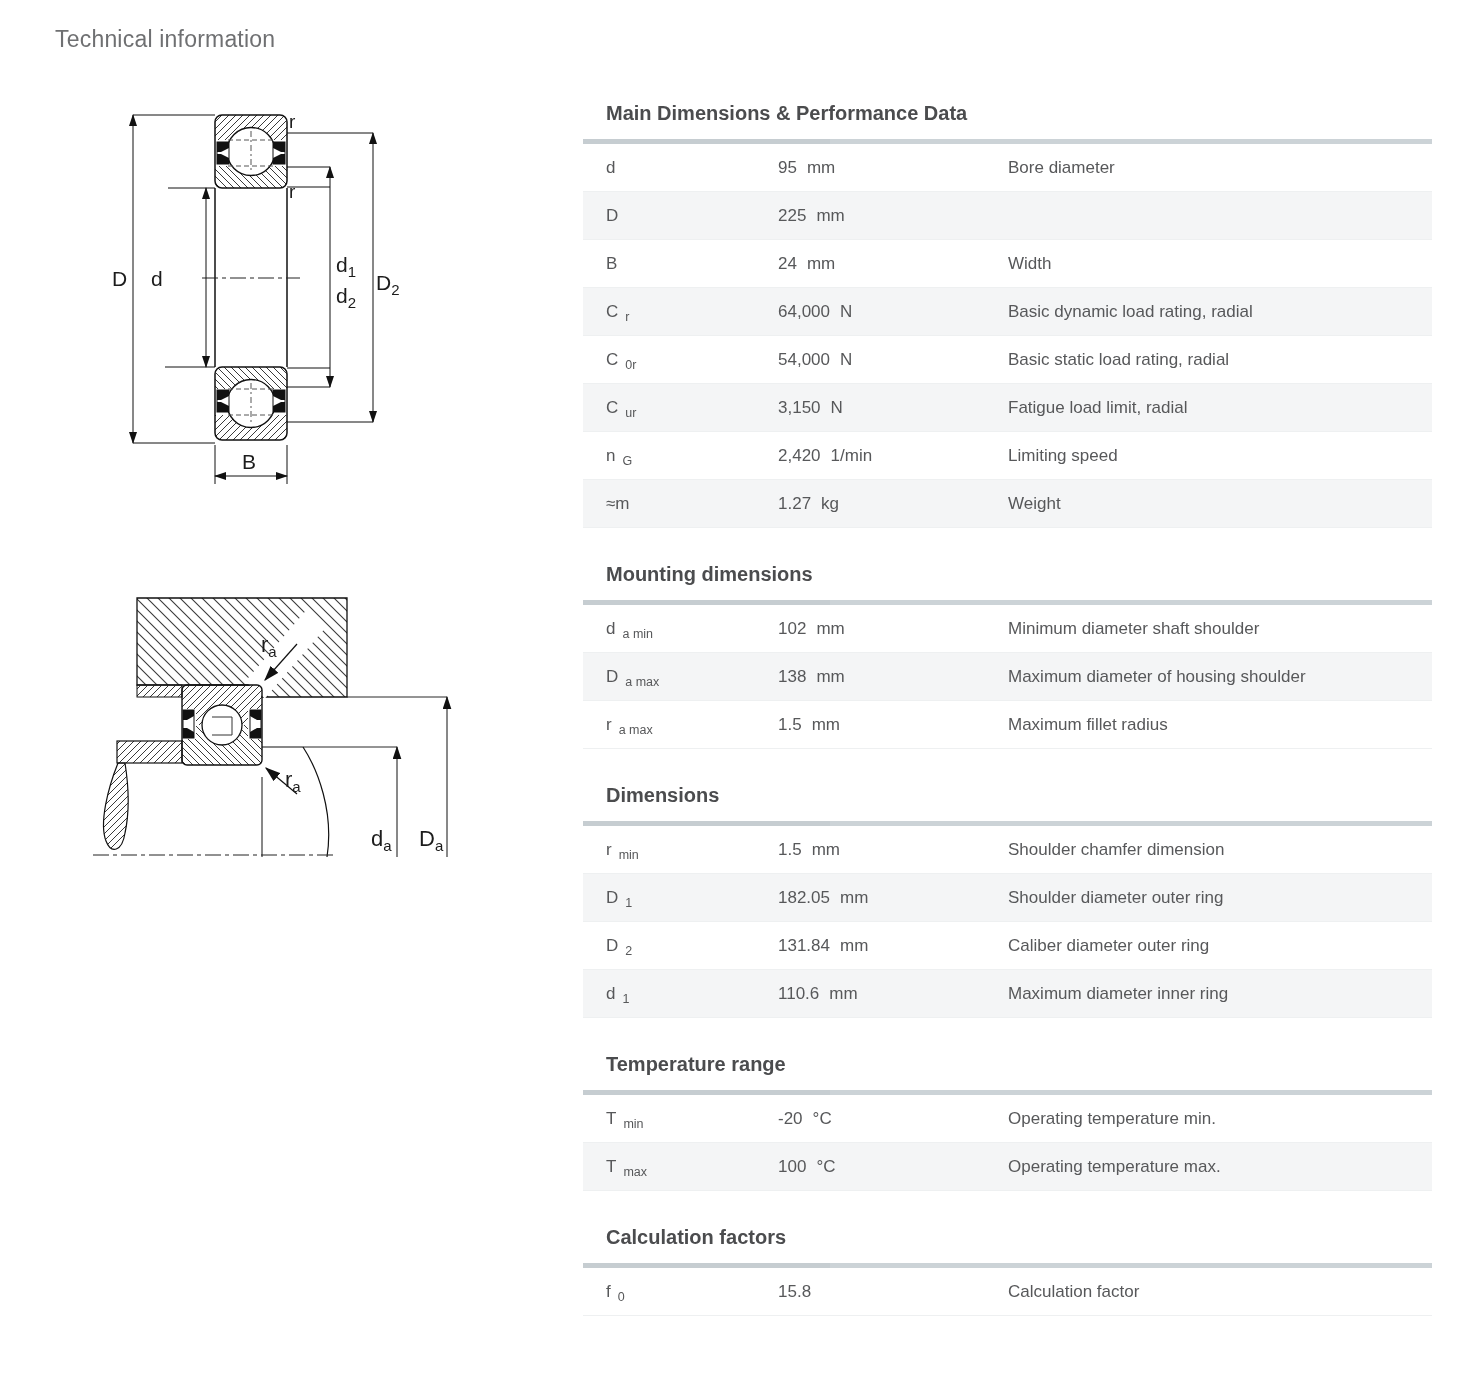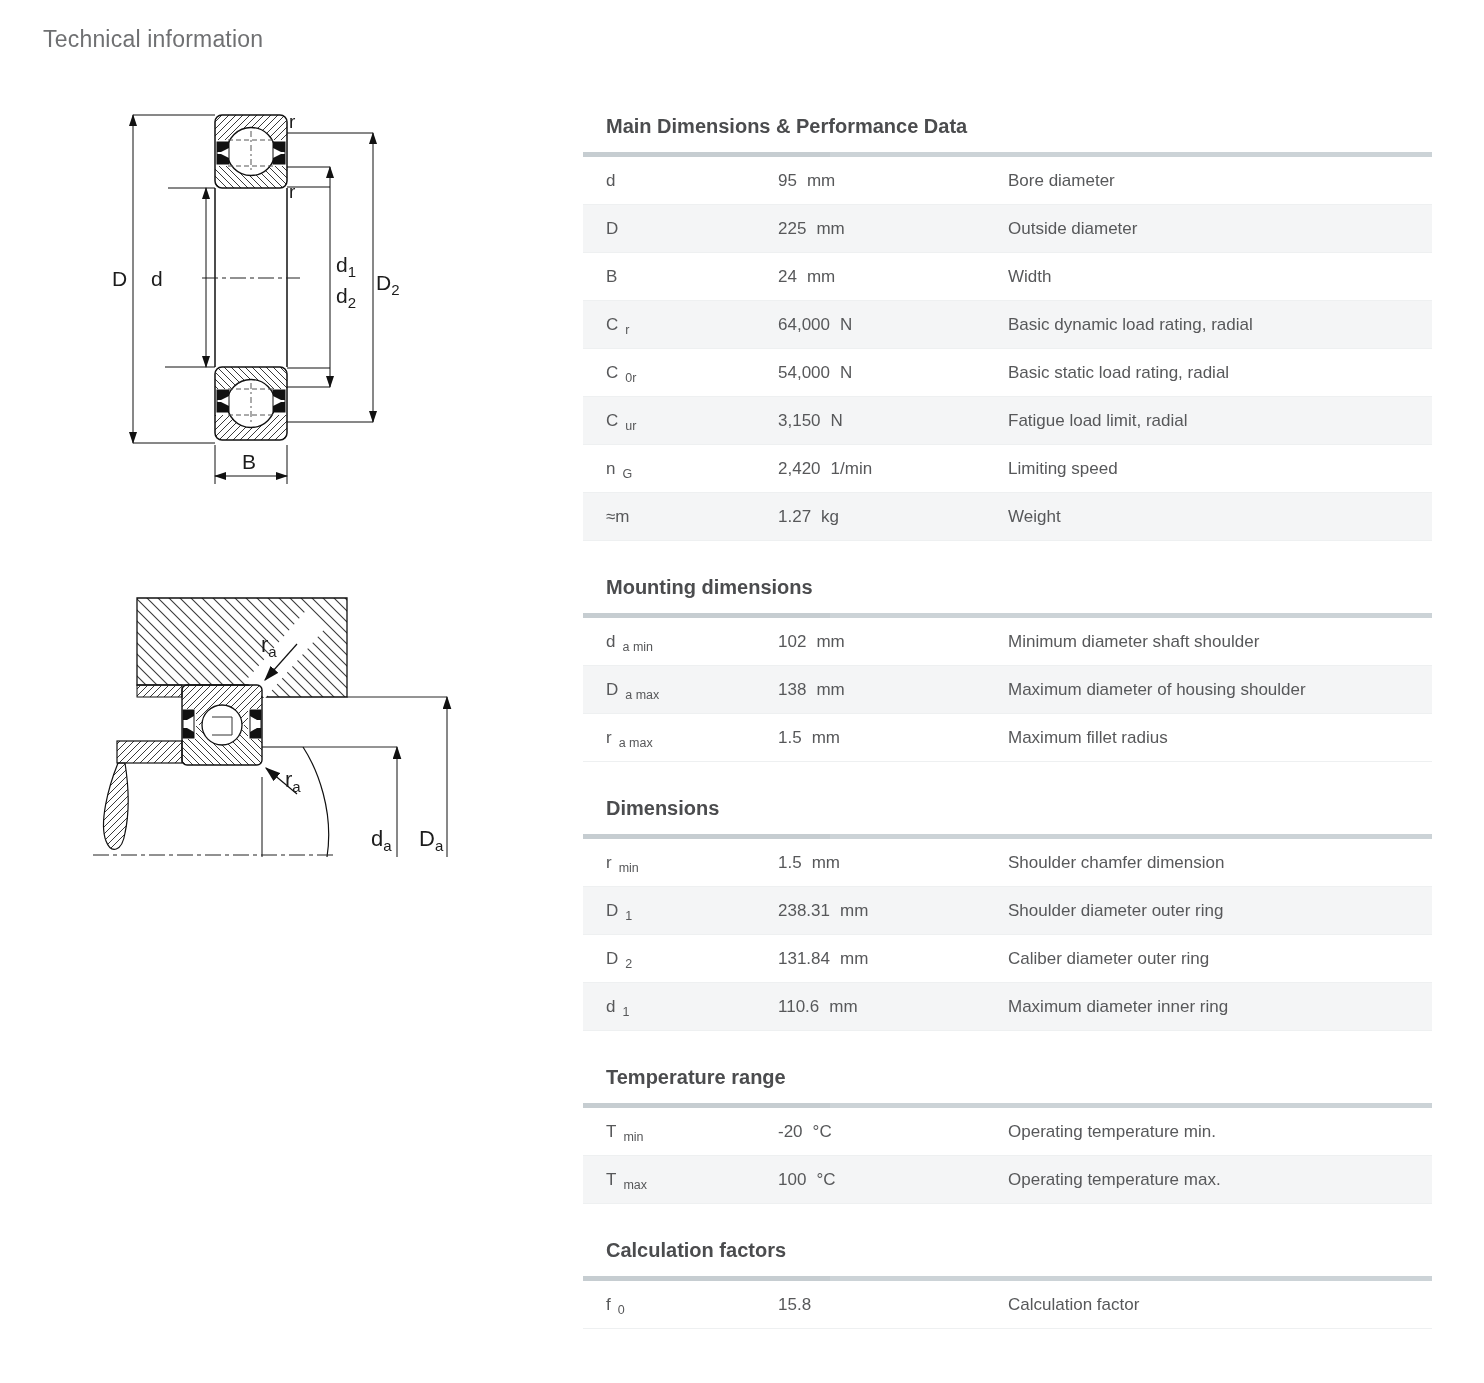--- a/index.html
+++ b/index.html
@@ -2,37 +2,37 @@
 <html><head>
 <meta charset="utf-8">
 <style>
   html,body{margin:0;padding:0;}
   body{
     width:1484px;height:1383px;position:relative;background:#ffffff;
     font-family:"Liberation Sans", sans-serif;overflow:hidden;
     -webkit-font-smoothing:antialiased;
   }
   .page-title{
-    position:absolute;left:43px;top:26px;margin:0;
+    position:absolute;left:55px;top:26px;margin:0;
     font-size:23px;font-weight:400;color:#6f7072;letter-spacing:.2px;
   }
   
   .dwg{position:absolute;}
   #dr1{left:90px;top:100px;}
   #dr2{left:85px;top:580px;}
   .dlab{font-family:"Liberation Sans",sans-serif;font-size:21px;fill:#1c1c1c;}
   .dlab2{font-family:"Liberation Sans",sans-serif;font-size:22px;fill:#1c1c1c;}
   .rlab{font-family:"Liberation Sans",sans-serif;font-size:19px;fill:#1c1c1c;}
   .ssub{font-size:15px;}
   
   .tables{
     position:absolute;left:583px;top:100px;width:849px;
     color:#57585a;font-size:17px;
   }
-  .tsection{margin-bottom:33px;margin-top:13px;}
+  .tsection{margin-bottom:33px;}
   .tsection h2{
     margin:0 0 13px 23px;font-size:20px;line-height:26px;
     font-weight:700;color:#4b4c4e;
   }
   .sep{height:5px;background:#ccd3d7;position:relative;}
   .sep::before{content:'';position:absolute;left:0;top:0;bottom:0;width:247px;background:#c6cdd1;}
   .trow{
     display:grid;grid-template-columns:172px 230px 1fr;
     align-items:center;height:48px;padding-left:23px;
     border-bottom:1px solid #eef0f1;box-sizing:border-box;
@@ -238,21 +238,20 @@
     <div class="sep"></div>
     <div class="rows">
         <div class="trow">
           <span class="c-sym"><span class="base">d</span></span>
           <span class="c-val"><span class="v">95</span><span class="u">mm</span></span>
           <span class="c-desc">Bore diameter</span>
         </div>
         <div class="trow alt">
           <span class="c-sym"><span class="base">D</span></span>
           <span class="c-val"><span class="v">225</span><span class="u">mm</span></span>
-          <span class="c-desc">Outside diameter</span>
         </div>
         <div class="trow">
           <span class="c-sym"><span class="base">B</span></span>
           <span class="c-val"><span class="v">24</span><span class="u">mm</span></span>
           <span class="c-desc">Width</span>
         </div>
         <div class="trow alt">
           <span class="c-sym"><span class="base">C</span><span class="sub">r</span></span>
           <span class="c-val"><span class="v">64,000</span><span class="u">N</span></span>
           <span class="c-desc">Basic dynamic load rating, radial</span>
@@ -304,21 +303,21 @@
     <h2>Dimensions</h2>
     <div class="sep"></div>
     <div class="rows">
         <div class="trow">
           <span class="c-sym"><span class="base">r</span><span class="sub">min</span></span>
           <span class="c-val"><span class="v">1.5</span><span class="u">mm</span></span>
           <span class="c-desc">Shoulder chamfer dimension</span>
         </div>
         <div class="trow alt">
           <span class="c-sym"><span class="base">D</span><span class="sub">1</span></span>
-          <span class="c-val"><span class="v">238.31</span><span class="u">mm</span></span>
+          <span class="c-val"><span class="v">182.05</span><span class="u">mm</span></span>
           <span class="c-desc">Shoulder diameter outer ring</span>
         </div>
         <div class="trow">
           <span class="c-sym"><span class="base">D</span><span class="sub">2</span></span>
           <span class="c-val"><span class="v">131.84</span><span class="u">mm</span></span>
           <span class="c-desc">Caliber diameter outer ring</span>
         </div>
         <div class="trow alt">
           <span class="c-sym"><span class="base">d</span><span class="sub">1</span></span>
           <span class="c-val"><span class="v">110.6</span><span class="u">mm</span></span>

